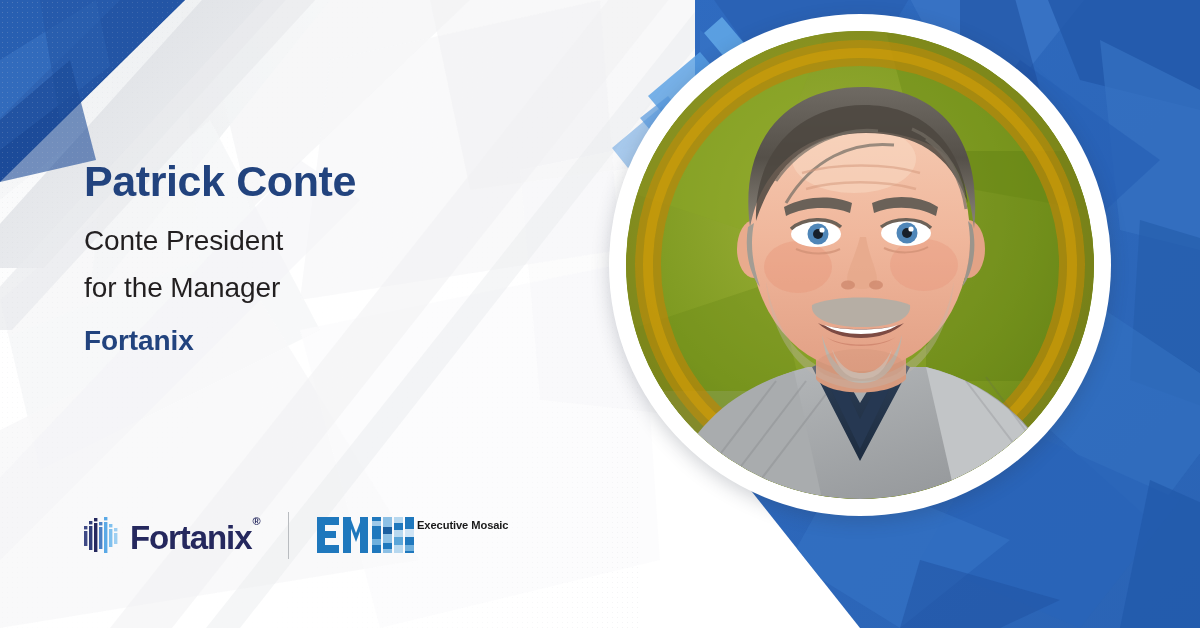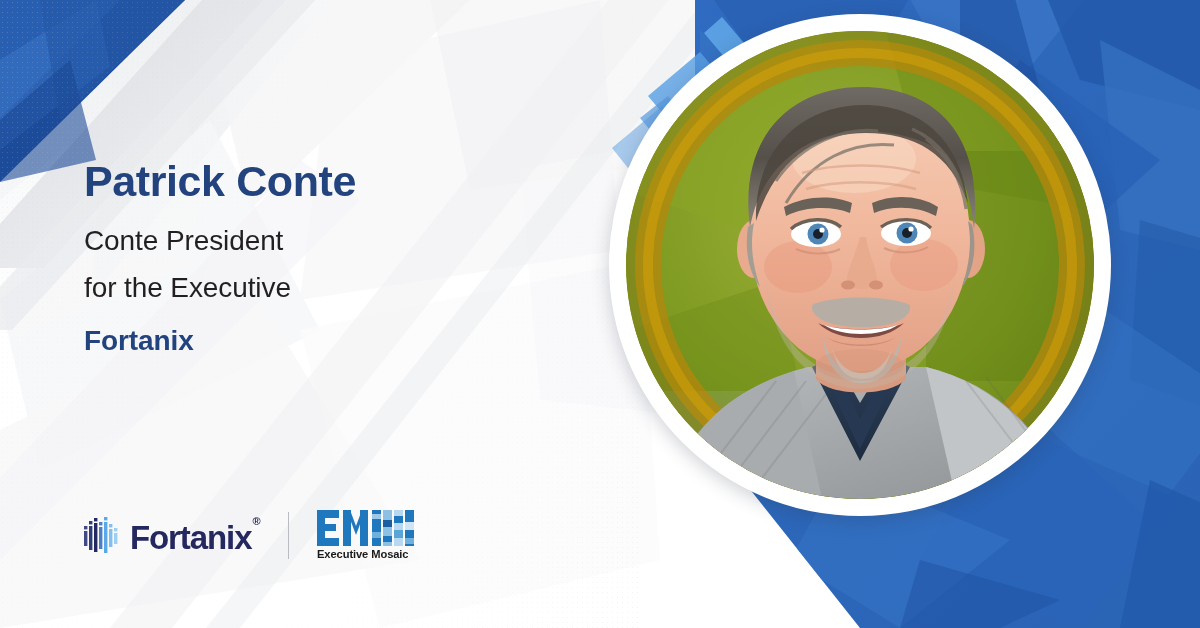--- a/index.html
+++ b/index.html
@@ -63,21 +63,21 @@
     line-height:33px;
   }
   .fx-reg{
     font-size:11px; font-weight:700; vertical-align:super;
     position:relative; top:-12px; left:1px; color:#25285e;
   }
   .logo-divider{
     width:1px; height:47px; background:#b9bcc0;
     margin:0 28px 0 30px;
   }
-  .em-logo{ display:flex; flex-direction:column; align-items:flex-start; }
+  .em-logo{ display:flex; flex-direction:row; align-items:flex-start; }
   .em-mark{ display:block; }
   .em-word{
     font-size:11.5px; font-weight:700; color:#1a1a1a;
     letter-spacing:-0.1px; margin-top:2px;
     transform:scaleX(.97); transform-origin:left center;
   }
 
   
   .portrait-wrap{
     position:absolute; left:609px; top:14px;
@@ -191,21 +191,21 @@
     </g>
 
     <polygon points="695,420 860,628 700,628 660,560" fill="#ffffff" opacity=".0"></polygon>
   </svg>
 
   <div class="dot-texture"></div>
 
   <div class="text-block">
     <div class="person-name">Patrick Conte</div>
     <div class="title-line">Conte President</div>
-    <div class="title-line">for the Executive</div>
+    <div class="title-line">for the Manager</div>
     <div class="company">Fortanix</div>
   </div>
 
   <div class="logo-row">
 
     <div class="fortanix-logo">
       <svg class="fx-mark" width="37" height="42" viewBox="0 0 37 42">
 
         <rect x="0" y="12" width="3.4" height="3.4" fill="#3f4a86"></rect>
         <rect x="0" y="17" width="3.4" height="15" fill="#3f4a86"></rect>

